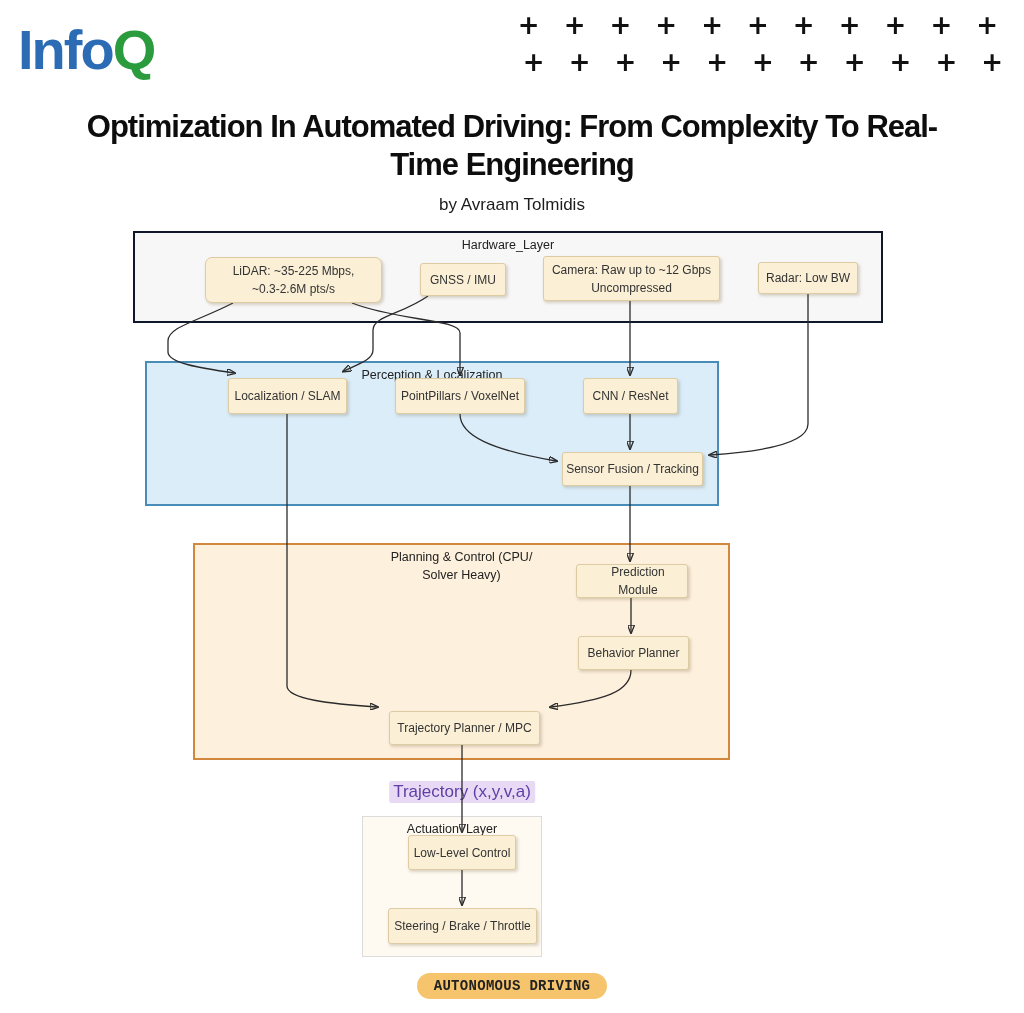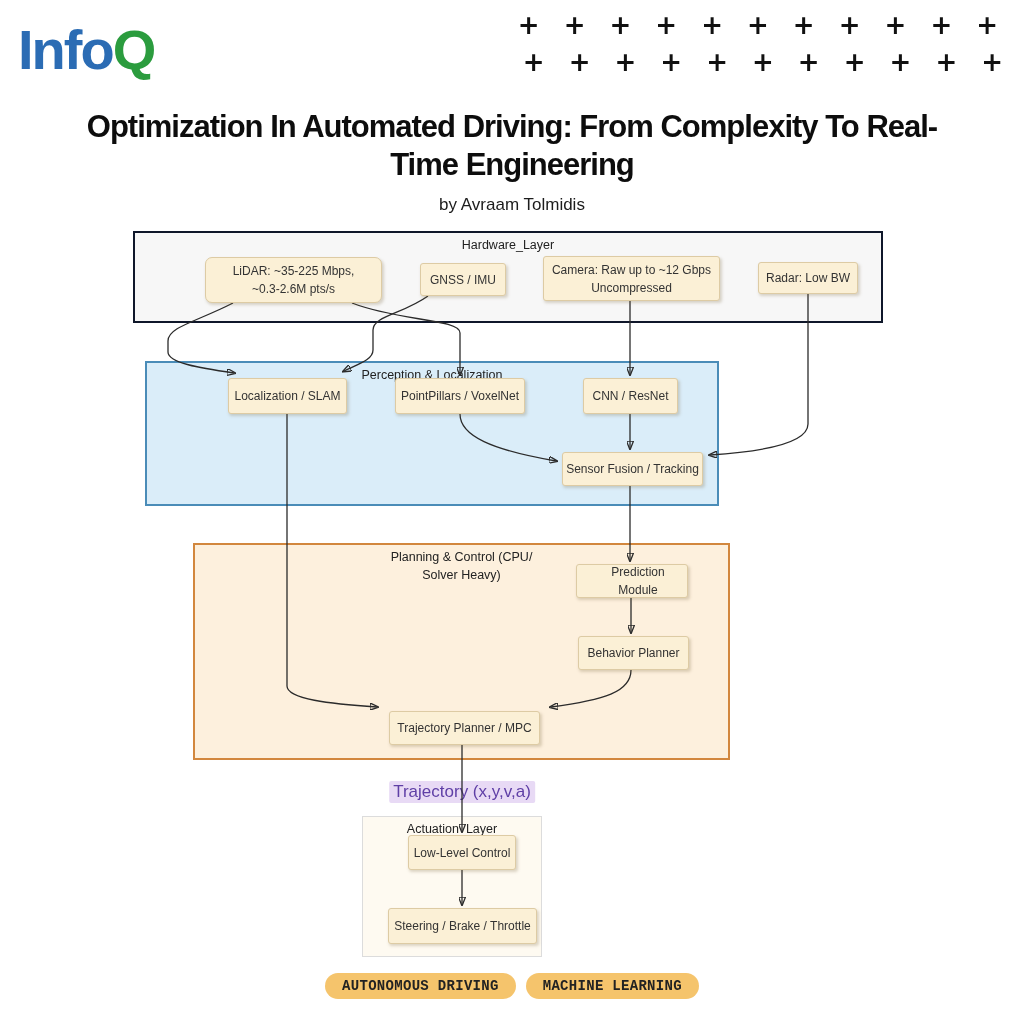--- a/index.html
+++ b/index.html
@@ -133,14 +133,13 @@
 <div class="node n-cnn">CNN / ResNet</div>
 <div class="node n-fusion">Sensor Fusion / Tracking</div>
 <div class="node n-prediction">Prediction Module</div>
 <div class="node n-behavior">Behavior Planner</div>
 <div class="node n-trajplanner">Trajectory Planner / MPC</div>
 <div class="node n-lowlevel">Low-Level Control</div>
 <div class="node n-steering">Steering / Brake / Throttle</div>
 
 <div class="tags">
   <div class="tag">AUTONOMOUS DRIVING</div>
-  <div class="tag">MACHINE LEARNING</div>
 </div>
 
 </body></html>

